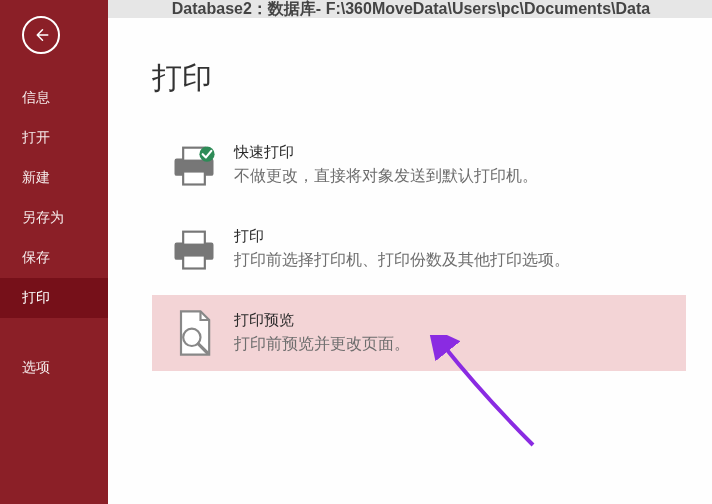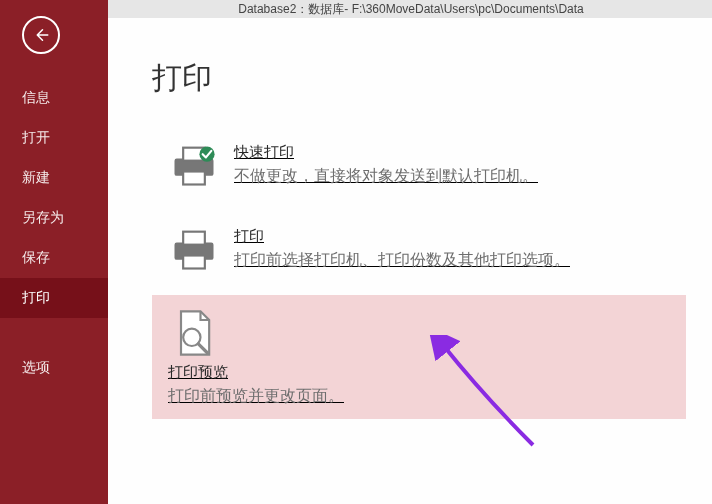--- a/index.html
+++ b/index.html
@@ -51,48 +51,47 @@
     height: 30px;
   }
   .main {
     flex: 1;
     background: #fefefe;
     position: relative;
   }
   .topbar {
     height: 18px;
     background: #e6e6e6;
-    font-size: 12px;
+    font-size: 16px;
     color: #444;
     padding-left: 2px;
     line-height: 18px;
     text-align: center;
     white-space: nowrap;
     overflow: hidden;
+    font-weight: bold;
   }
   .content {
     padding: 40px 26px 0 44px;
   }
   .page-title {
     font-size: 30px;
     font-weight: 300;
     color: #333;
     margin-bottom: 28px;
   }
   .option {
     display: flex;
     align-items: flex-start;
     padding: 12px 16px;
     margin-bottom: 8px;
     cursor: pointer;
-    text-decoration: underline;
   }
   .option.selected {
     background: #f3d4d6;
-    flex-direction: column;
   }
   .option-icon {
     width: 52px;
     height: 52px;
     flex-shrink: 0;
     display: flex;
     align-items: center;
     justify-content: center;
     margin-right: 14px;
   }

